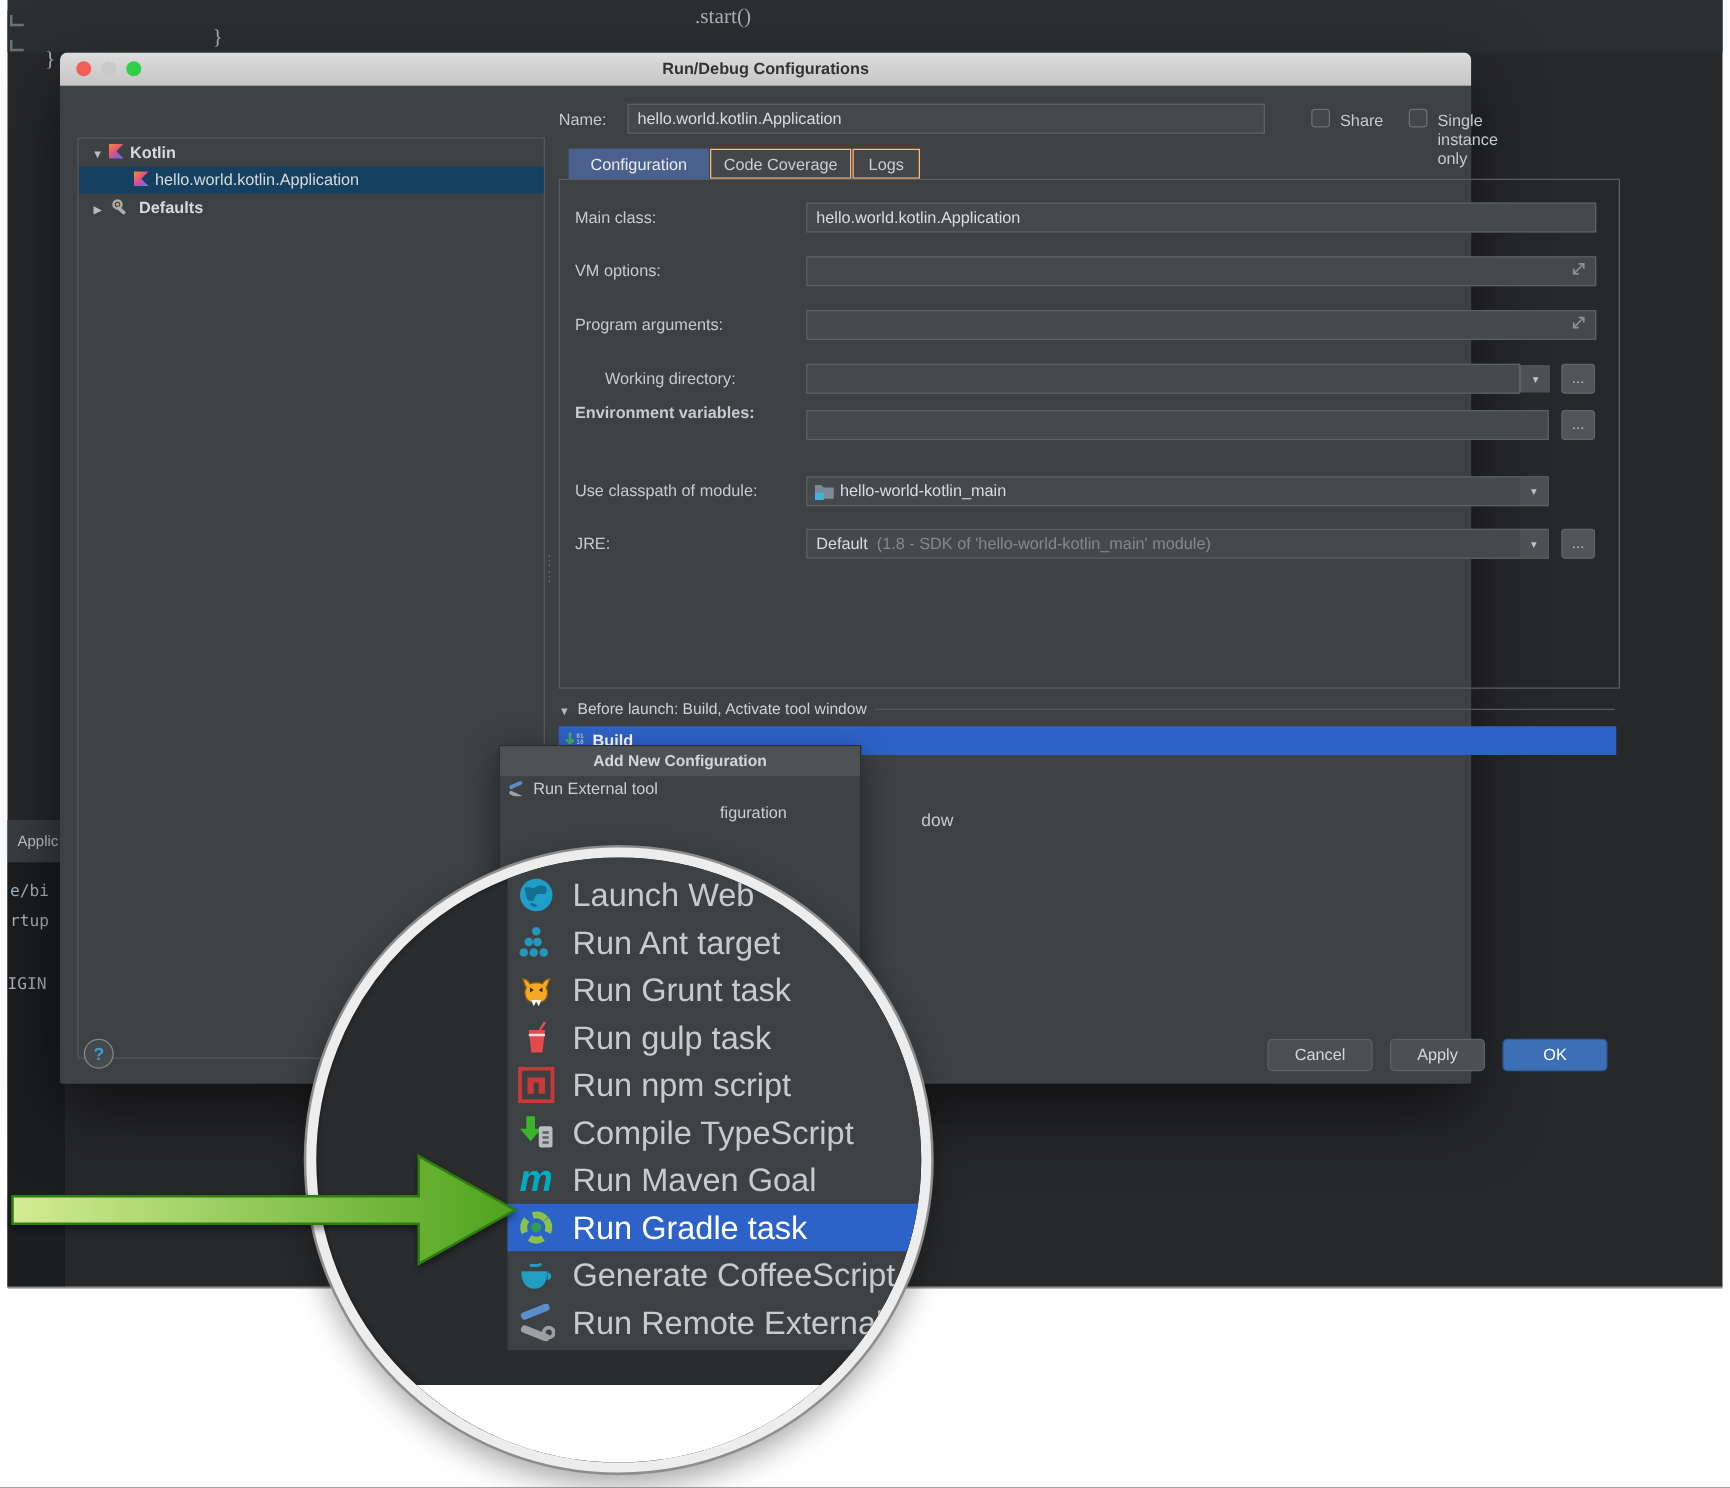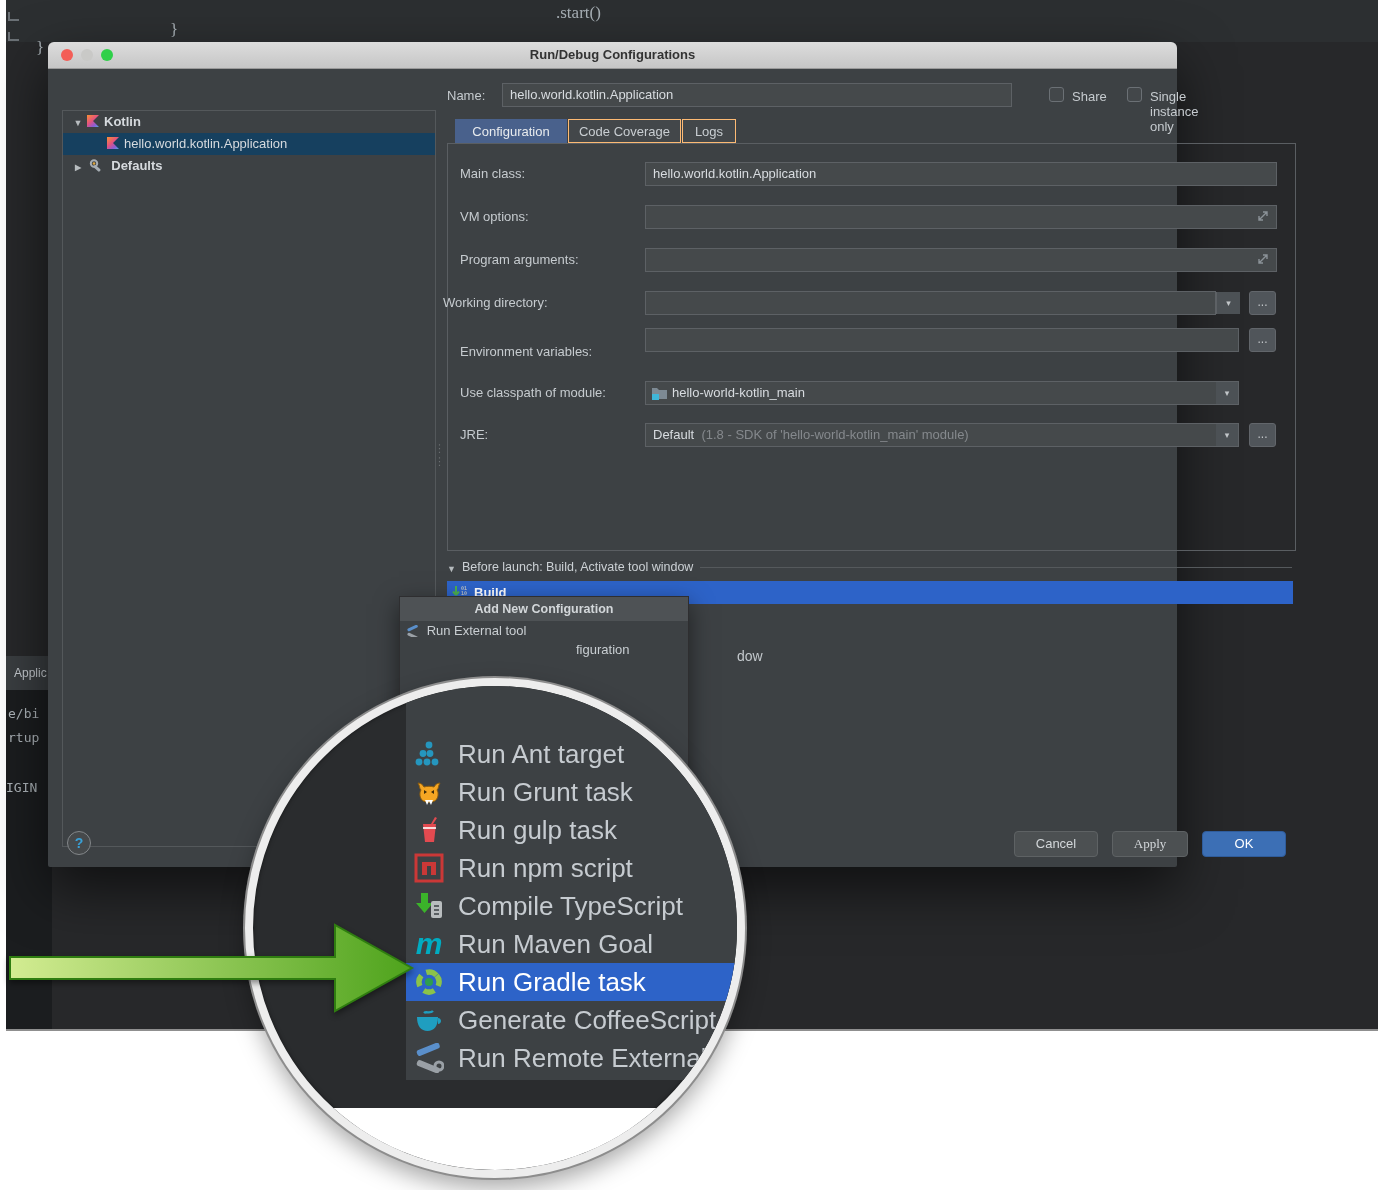--- a/index.html
+++ b/index.html
@@ -187,26 +187,26 @@
   </div>
 
   <div class="abs lbl" style="left:412px;top:210px;">Program arguments:</div>
   <div class="abs fld" style="left:597px;top:206px;width:632px;height:24px;"></div>
   <div class="abs exp" style="left:1209px;top:209px;">
     <svg width="12" height="12">
         <path d="M2 10L10 2M6 2h4v4M6 10H2V6" stroke="#8b9298" stroke-width="1.4" fill="none"></path>
       </svg>
   </div>
 
-  <div class="abs lbl" style="left:395px;top:253px;">Working directory:</div>
+  <div class="abs lbl" style="left:436px;top:253px;">Working directory:</div>
   <div class="abs fld" style="left:597px;top:249px;width:571px;height:24px;"></div>
   <div class="abs combo-arrow" style="left:1168px;top:250px;width:23px;height:22px;">▾</div>
   <div class="abs btn-sm" style="left:1201px;top:249px;width:27px;height:24px;">...</div>
 
-  <div class="abs lbl" style="left:412px;top:302px;">Environment variables:</div>
+  <div class="abs lbl" style="left:412px;top:280px;font-weight:bold;">Environment variables:</div>
   <div class="abs fld" style="left:597px;top:286px;width:594px;height:24px;"></div>
   <div class="abs btn-sm" style="left:1201px;top:286px;width:27px;height:24px;">...</div>
 
   <div class="abs lbl" style="left:412px;top:343px;">Use classpath of module:</div>
   <div class="abs fld" style="left:597px;top:339px;width:594px;height:24px;padding-left:26px;">hello-world-kotlin_main</div>
   <svg class="abs" style="left:603px;top:343px;" width="17" height="15">
       <path d="M1 3h5l2 2h8v9H1z" fill="#7d8a94"></path>
       <rect x="1" y="9" width="7" height="6" fill="#3fb6d8"></rect>
     </svg>
   <div class="abs combo-arrow" style="left:1168px;top:340px;width:22px;height:22px;border-left:none;">▾</div>
@@ -237,21 +237,21 @@
   <div class="abs" style="left:404px;top:570px;color:#b9bec2;font-size:14px;">+</div>
   <div class="abs" style="left:432px;top:570px;color:#b9bec2;font-size:14px;">−</div>
   <div class="abs" style="left:460px;top:570px;color:#70767b;font-size:13px;">✎</div>
   <div class="abs" style="left:487px;top:572px;color:#70767b;font-size:9px;">▲</div>
   <div class="abs" style="left:512px;top:572px;color:#70767b;font-size:9px;">▼</div>
 
   <div class="abs" style="left:689px;top:606px;font-size:14px;color:#c3c8cc;">dow</div>
 
   <div class="abs help" style="left:19px;top:789px;">?</div>
   <div class="abs fbtn" style="left:966px;top:789px;width:84px;">Cancel</div>
-  <div class="abs fbtn" style="left:1064px;top:789px;width:76px;font-family:Liberation Serif, serif;">Apply</div>
+  <div class="abs fbtn" style="left:1064px;top:789px;width:76px;">Apply</div>
   <div class="abs fbtn primary" style="left:1154px;top:789px;width:84px;">OK</div>
 </div>
 
 <div class="abs popup">
   <div class="popup-title">Add New Configuration</div>
   <div class="pitem">
     <svg width="13" height="12" style="vertical-align:-2px;margin-right:4px;">
         <rect x="1" y="4" width="11" height="3" rx="1.2" transform="rotate(-25 1 4)" fill="#5a8fcb"></rect>
         <rect x="1" y="7" width="11" height="3" rx="1.2" transform="rotate(25 1 10)" fill="#9aa0a6"></rect>
       </svg>
@@ -259,20 +259,28 @@
   </div>
   <div class="pitem" style="padding-left:176px;">
     <span>figuration</span>
   </div>
 </div>
 
 <div class="abs lens">
   <div class="abs lens-popup"></div>
   <div class="abs lens-white"></div>
 
+  <div class="abs mrow" style="top:11px;">
+    <svg class="micon" viewBox="0 0 30 30">
+        <circle cx="15" cy="15" r="13" fill="#1f9ec9"></circle>
+        <path d="M6 9c3-1 6 1 8 0s5-3 8-1c2 3 2 5 0 6s-5-1-7 1-1 5-4 5-4-3-4-5-2-4-1-6z" fill="#14708f"></path>
+        <path d="M10 22c2-1 5 0 6 2-2 1-5 1-6-2z" fill="#14708f"></path>
+      </svg>
+    <span>Launch Web</span>
+  </div>
   <div class="abs mrow" style="top:49px;">
     <svg class="micon" viewBox="0 0 30 30">
         <g fill="#2596be">
           <circle cx="15" cy="6" r="3.4"></circle>
           <circle cx="9" cy="14.5" r="3.4"></circle>
           <circle cx="16" cy="14.5" r="3.4"></circle>
           <circle cx="5" cy="23" r="3.4"></circle>
           <circle cx="13" cy="23" r="3.4"></circle>
           <circle cx="21" cy="23" r="3.4"></circle>
         </g>

